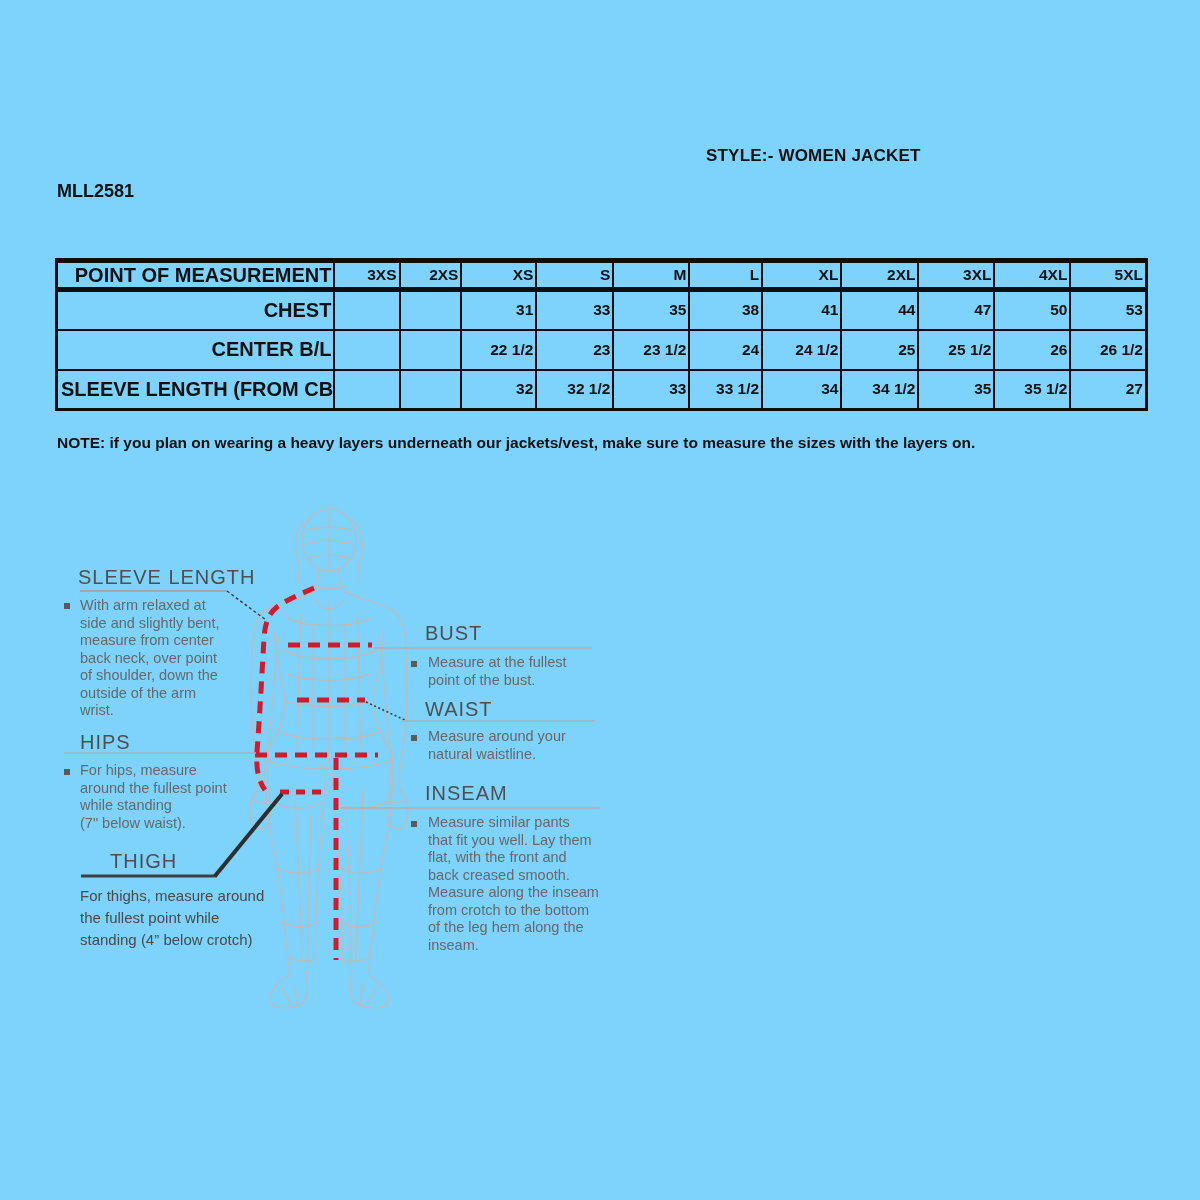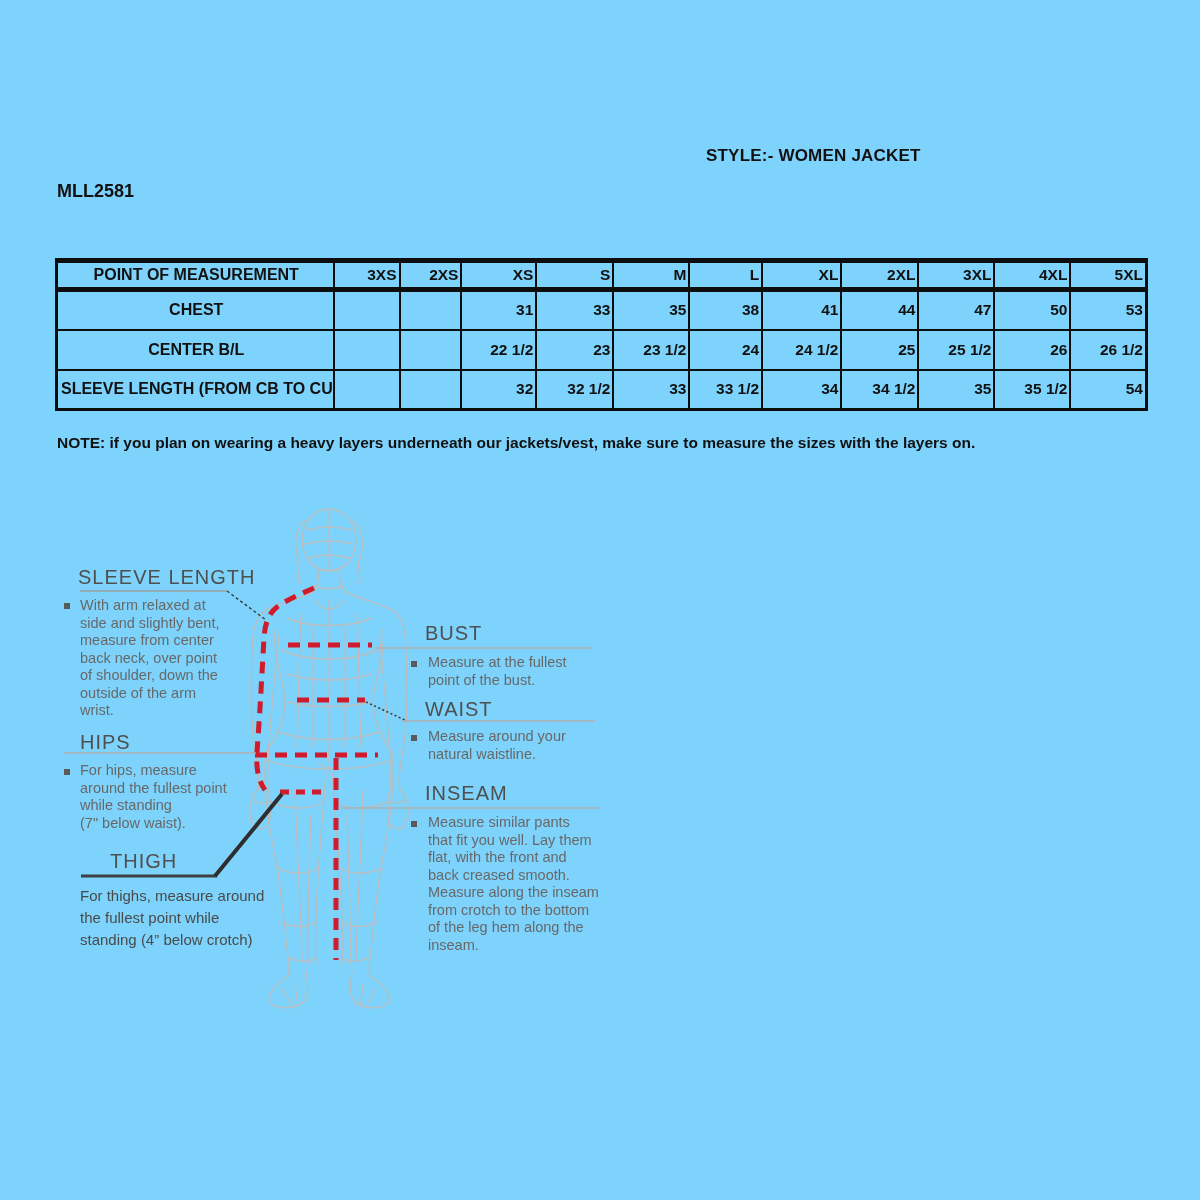--- a/index.html
+++ b/index.html
@@ -47,23 +47,23 @@
     padding:0 2px;
     white-space:nowrap;
     overflow:hidden;
   }
   table.size-table thead th{
     height:29px;
     border-bottom-width:5px;
   }
   table.size-table tbody td{height:40px;}
   table.size-table .col-label{
-    text-align:center;
+    text-align:right;
     padding-left:3px;
-    font-size:16px;
+    font-size:20px;
   }
   .note{
     position:absolute;left:57px;top:434px;width:1080px;
     font-size:15.5px;font-weight:bold;
   }
   .diagram-svg{position:absolute;left:55px;top:480px;width:605px;height:560px;}
   .diag-heading{
     position:absolute;
     font-size:20px;
     color:var(--label-ink);
@@ -158,21 +158,21 @@
           <td></td>
           <td></td>
           <td>32</td>
           <td>32 1/2</td>
           <td>33</td>
           <td>33 1/2</td>
           <td>34</td>
           <td>34 1/2</td>
           <td>35</td>
           <td>35 1/2</td>
-          <td>54</td>
+          <td>27</td>
         </tr>
       </tbody>
     </table>
   </div>
 
   <div class="note">NOTE: if you plan on wearing a heavy layers underneath our jackets/vest, make sure to measure the sizes with the layers on.</div>
 
   <svg class="diagram-svg" viewBox="0 0 605 560">
     <g fill="none" stroke="var(--fig)" stroke-width="1.4" stroke-linecap="round">
       <g>

